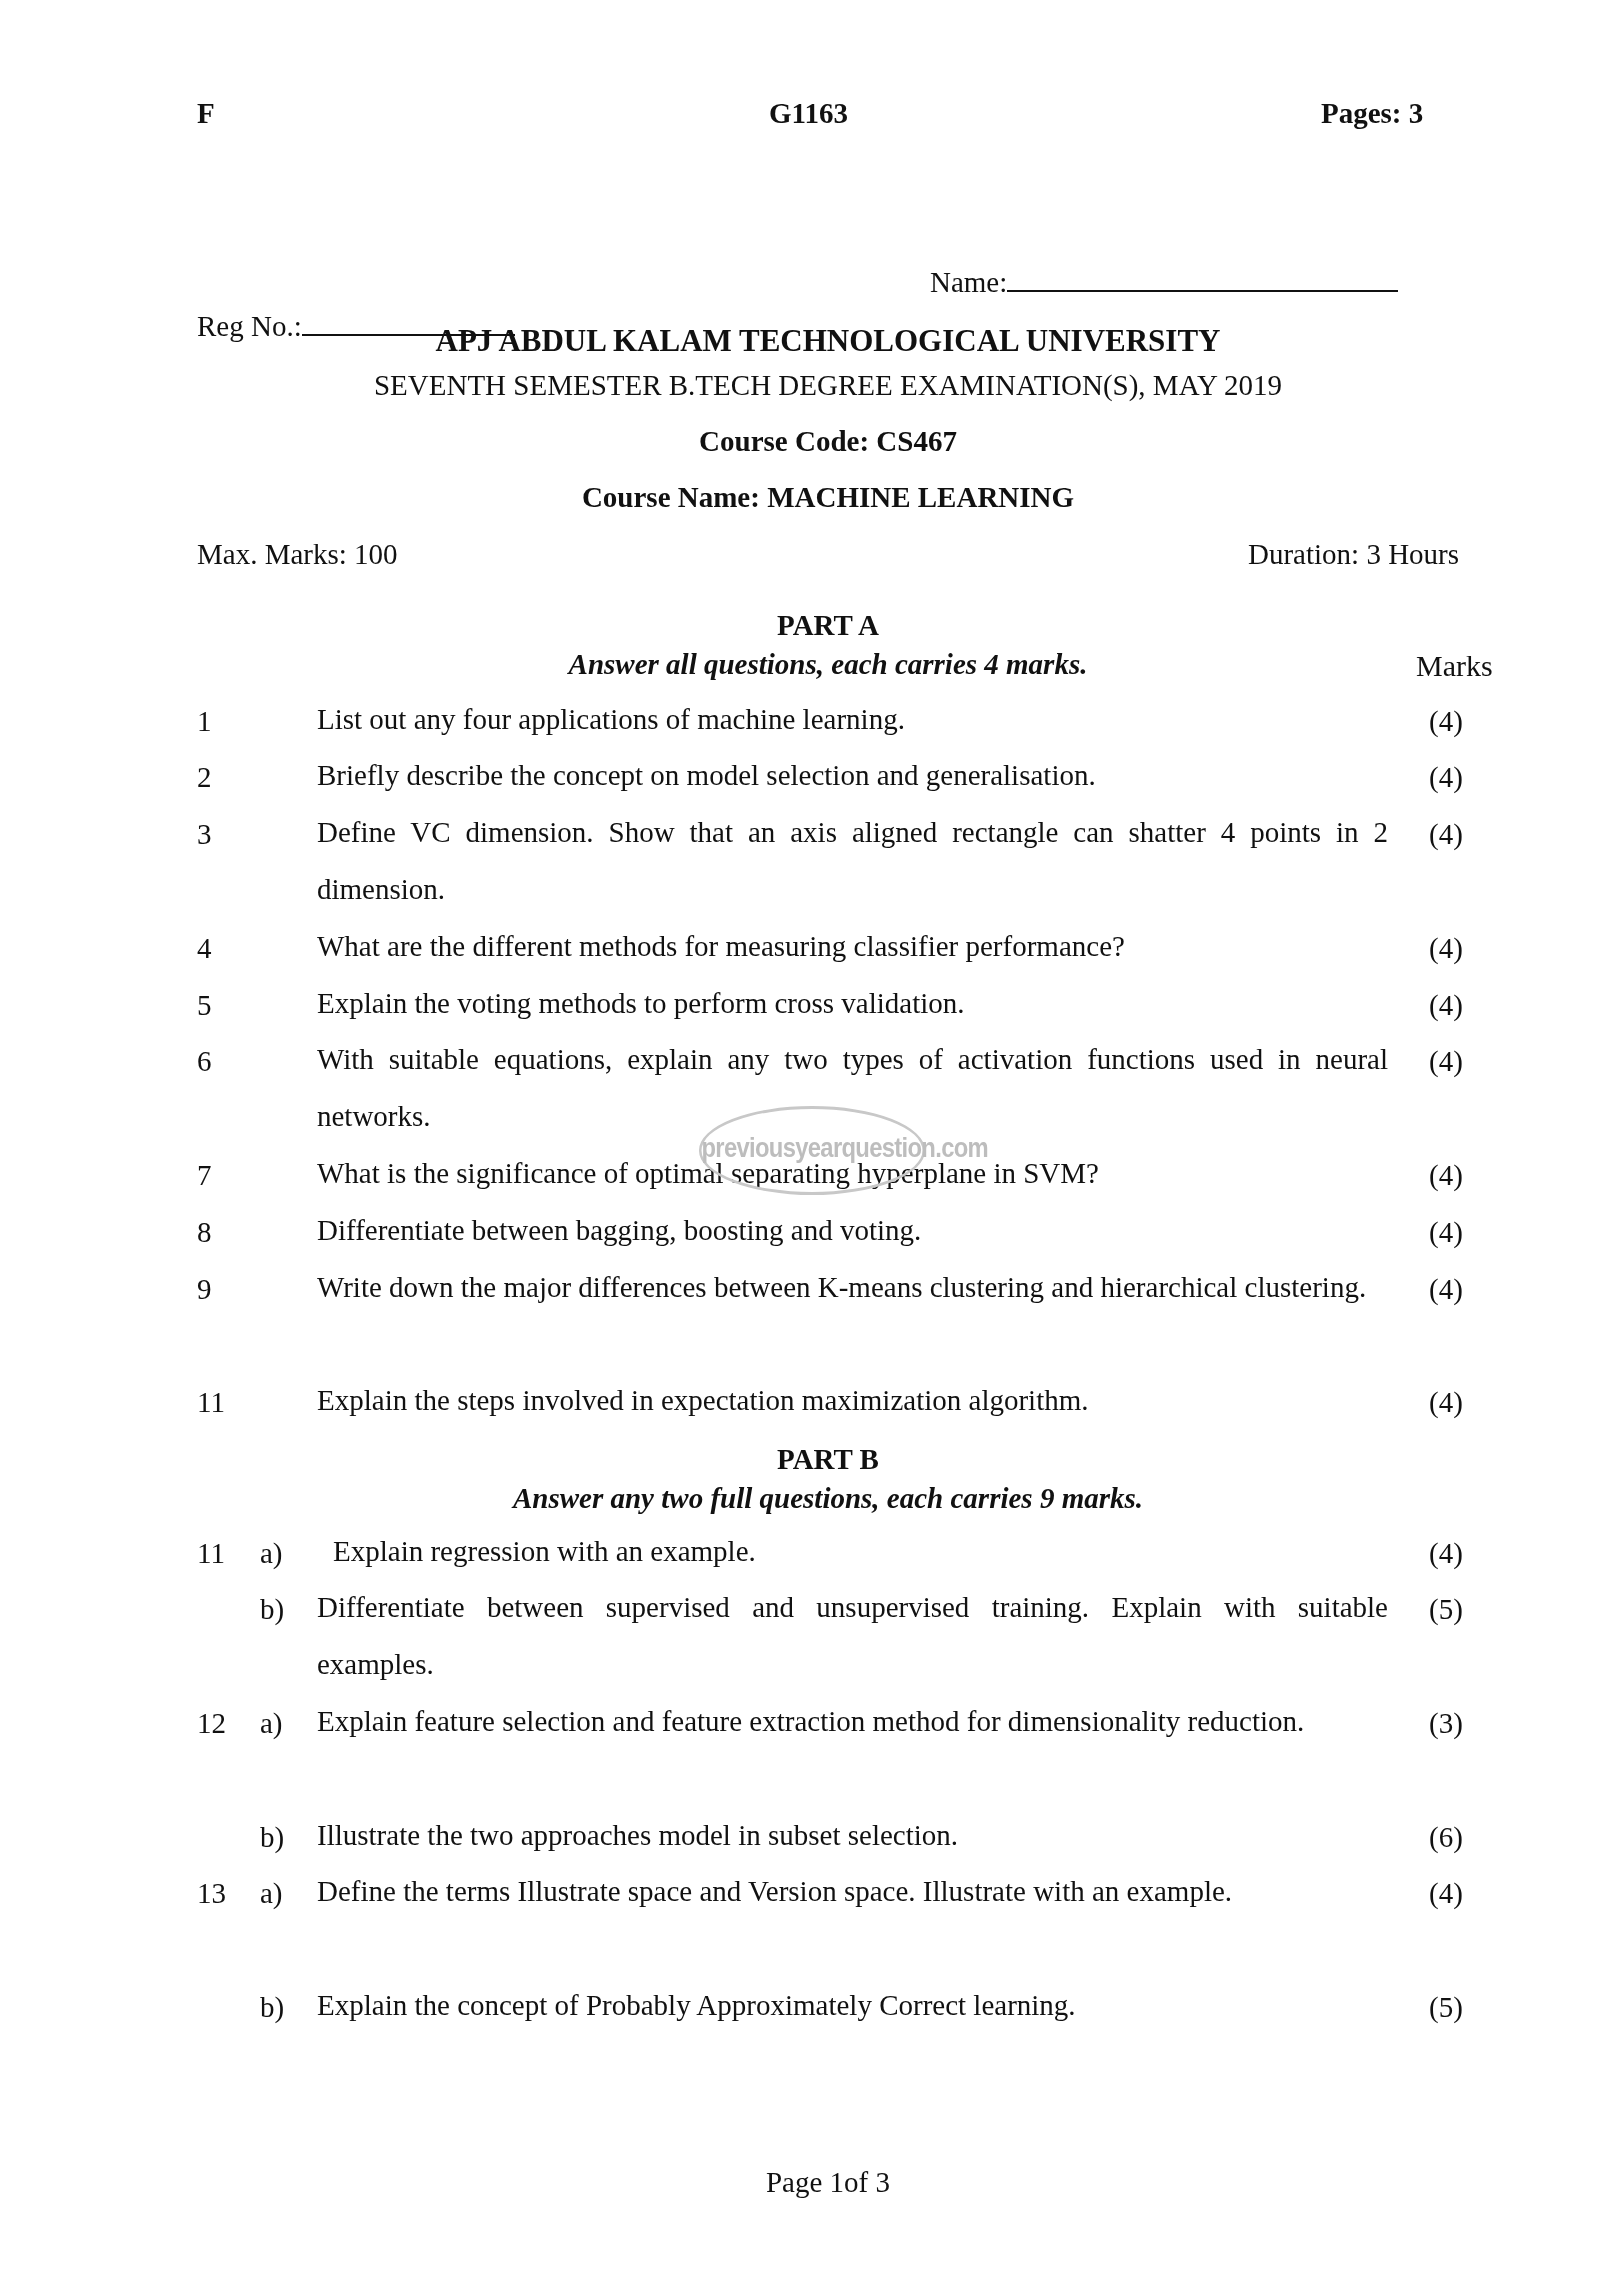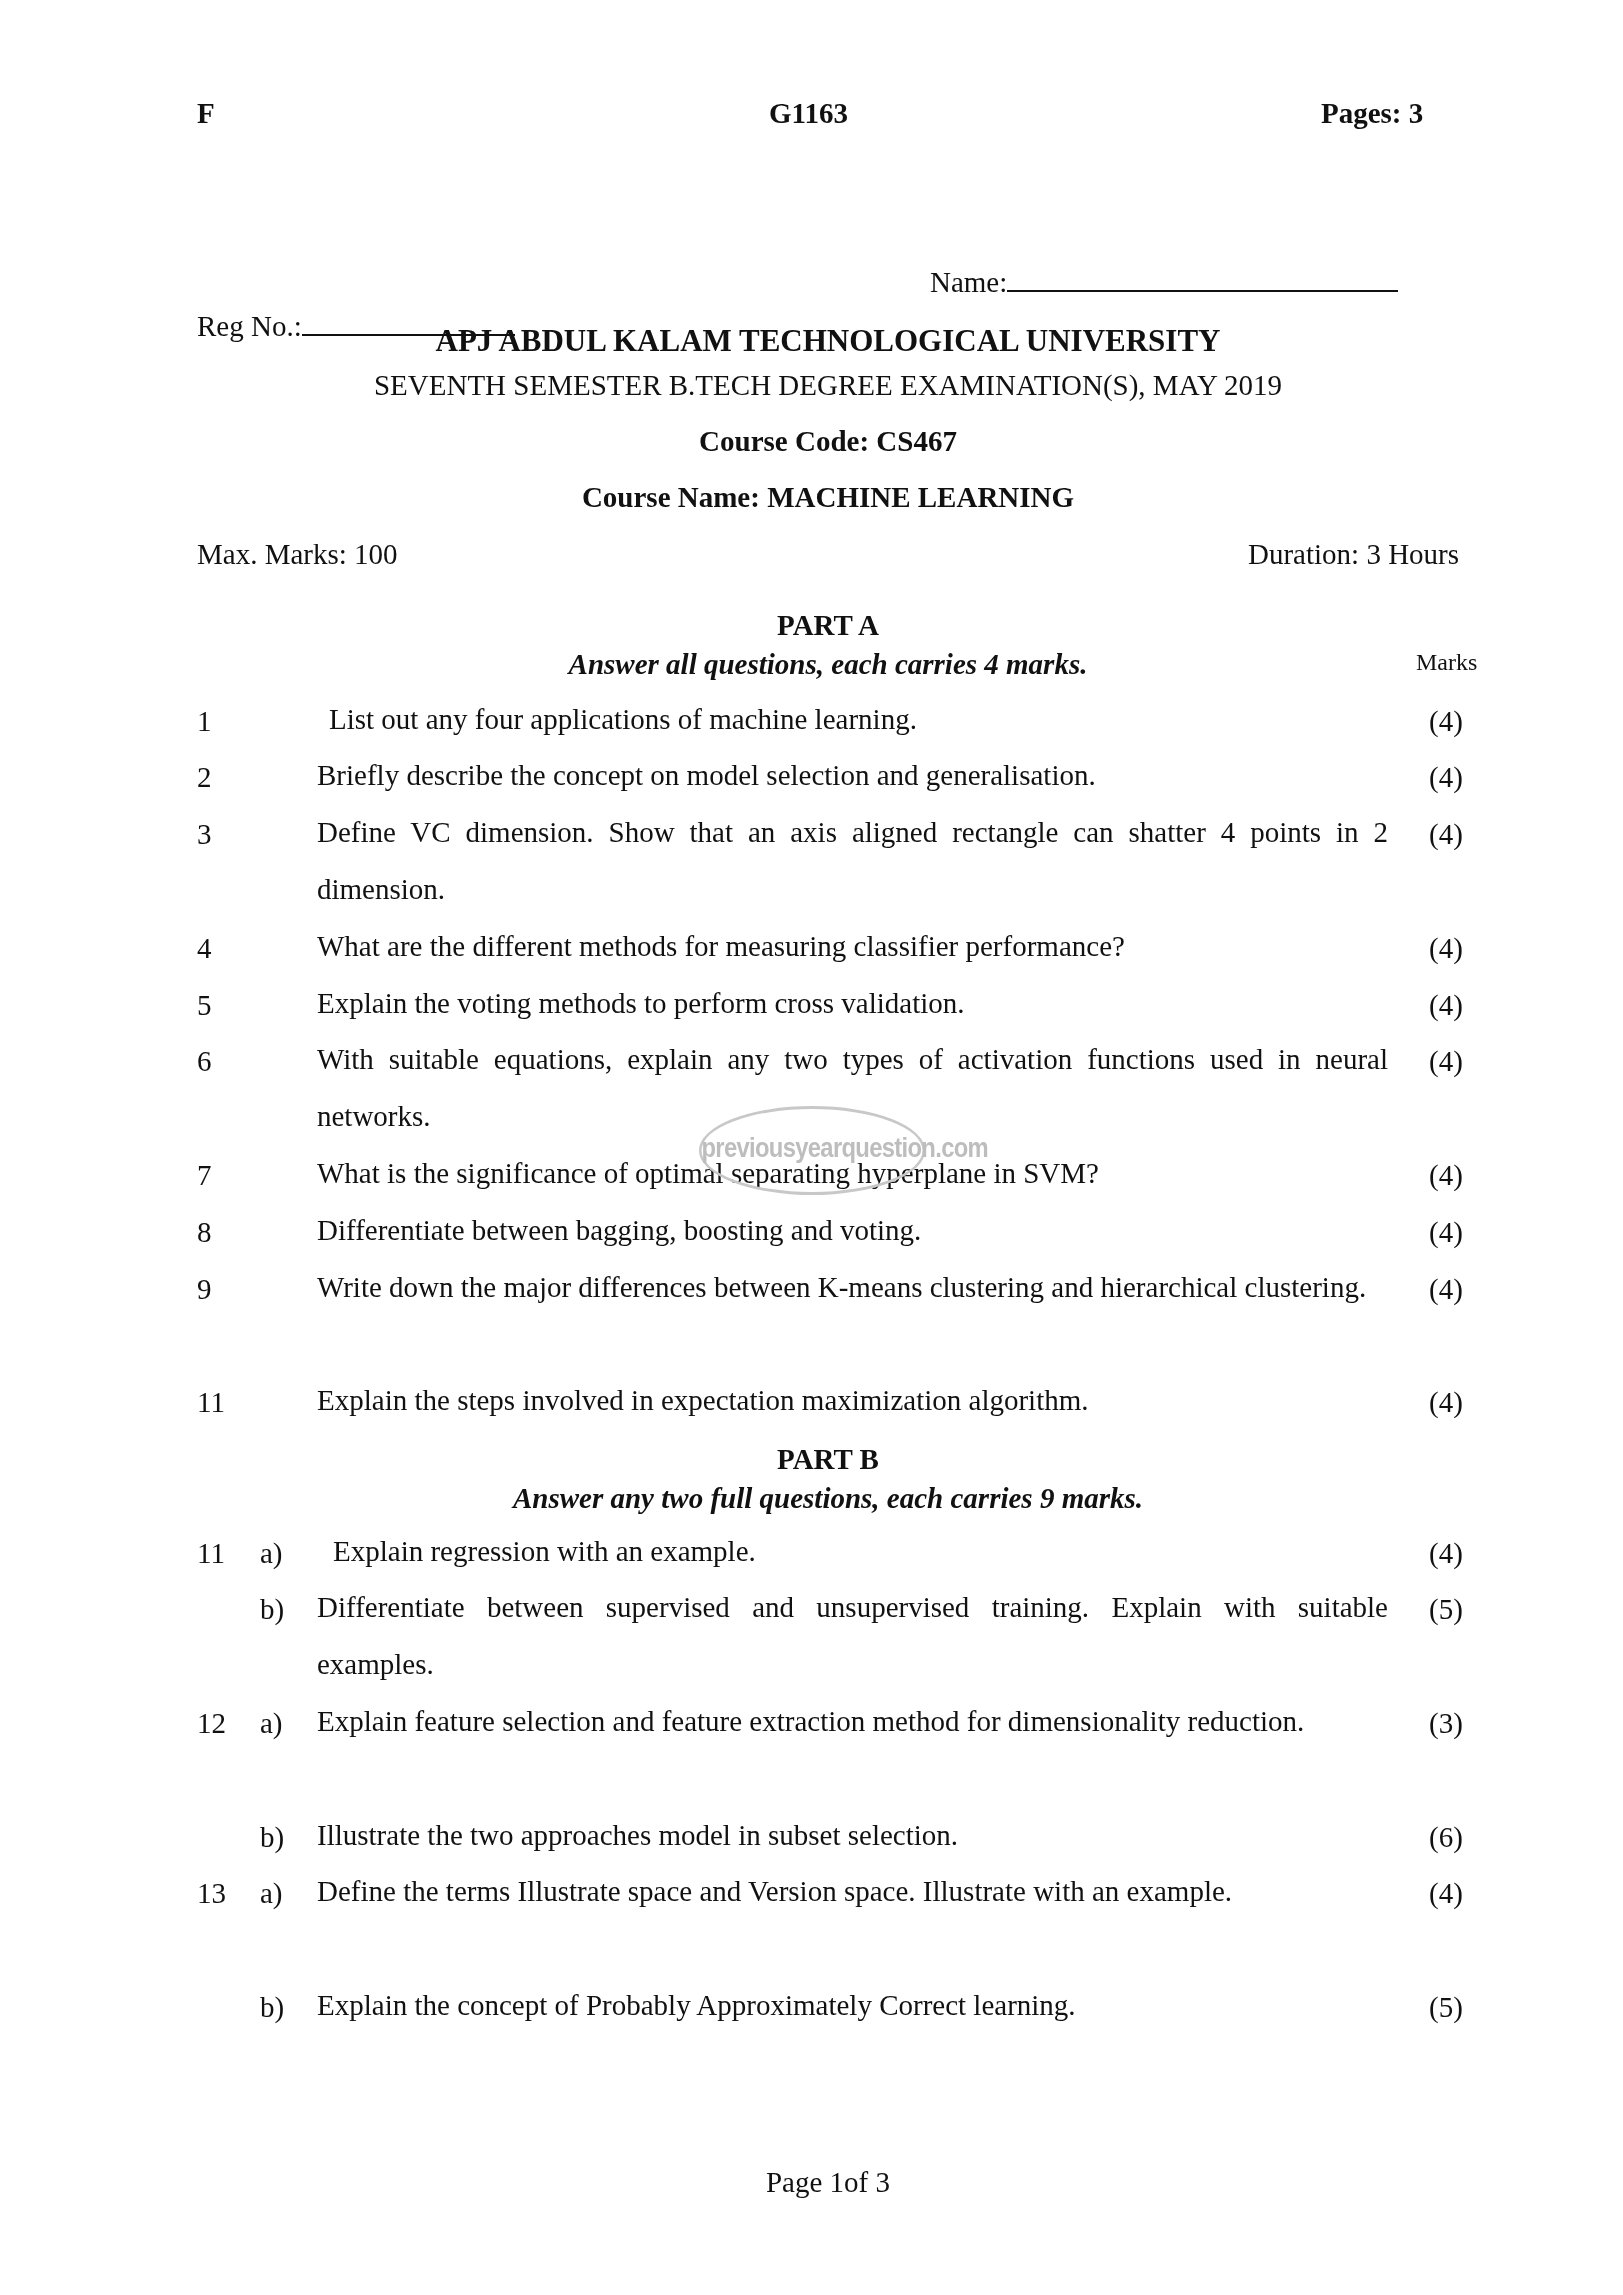--- a/index.html
+++ b/index.html
@@ -42,26 +42,26 @@
 
 <div class="abs bold center" style="top:323px; font-size:31px;">APJ ABDUL KALAM TECHNOLOGICAL UNIVERSITY</div>
 <div class="abs center" style="top:369px;">SEVENTH SEMESTER B.TECH DEGREE EXAMINATION(S), MAY 2019</div>
 <div class="abs bold center" style="top:425px;">Course Code: CS467</div>
 <div class="abs bold center" style="top:481px;">Course Name: MACHINE LEARNING</div>
 <div class="abs" style="left:197px; top:538px;">Max. Marks: 100</div>
 <div class="abs" style="left:1248px; top:538px;">Duration: 3 Hours</div>
 
 <div class="abs bold center" style="top:609px;">PART A</div>
 <div class="abs bold center" style="top:648px; font-style:italic;">Answer all questions, each carries 4 marks.</div>
-<div class="abs" style="left:1416px; top:649px; font-size:24px;">Marks</div>
+<div class="abs" style="left:1416px; top:649px; font-size:30px;">Marks</div>
 
 <div>
   <div class="row" style="top:705px;">
     <span class="qnum">1</span>
-    <span class="qtext single" style="top:-14px;margin-left:12px;">List out any four applications of machine learning.</span>
+    <span class="qtext single" style="top:-14px;">List out any four applications of machine learning.</span>
     <span class="qmark">(4)</span>
   </div>
   <div class="row" style="top:761px;">
     <span class="qnum">2</span>
     <span class="qtext single" style="top:-14px;">Briefly describe the concept on model selection and generalisation.</span>
     <span class="qmark">(4)</span>
   </div>
   <div class="row" style="top:818px;">
     <span class="qnum">3</span>
     <span class="qtext" style="top:-14px;">Define VC dimension. Show that an axis aligned rectangle can shatter 4 points in 2 dimension.</span>

